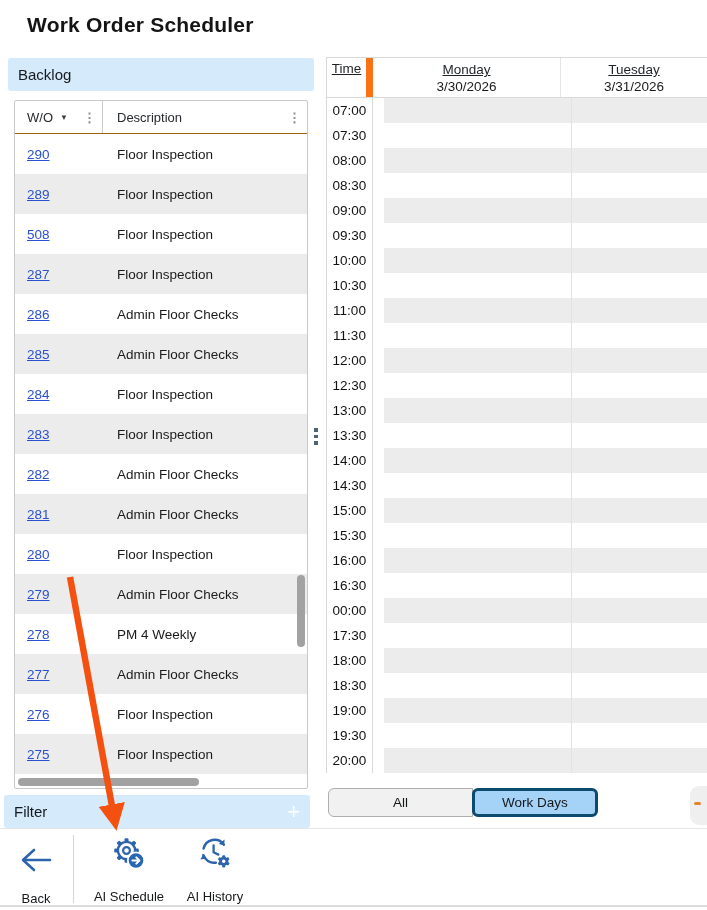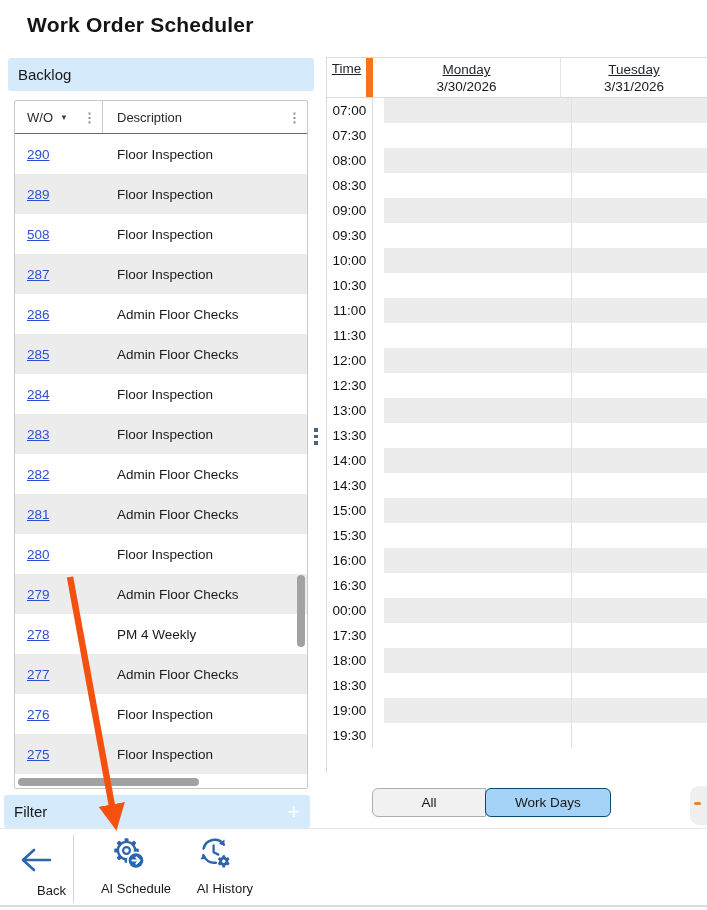--- a/index.html
+++ b/index.html
@@ -58,32 +58,32 @@
     align-items:center;justify-content:center;font-size:13.5px;color:#111;background:#fff;}
   .sg-days{flex:1;display:flex;background:#fff;}
   .sg-row.hour .sg-days{background:#ececec;}
   .sg-mon{width:188px;border-right:1px solid #e2e2e2;box-sizing:border-box;}
   .sg-tue{flex:1;}
 
   
   .view-toggle{position:absolute;left:328px;top:788px;display:flex;}
   .seg-btn{height:29px;display:flex;align-items:center;justify-content:center;font-size:13.5px;
     color:#15181b;box-sizing:border-box;}
-  .seg-all{width:114px;background:#f1f1f1;border:1px solid #aeaeae;border-radius:6px 0 0 6px;margin-left:44px;}
-  .seg-workdays{width:126px;background:#a5d2f7;border:1px solid #0c4a6e;border-radius:6px;margin-left:-1px;}
+  .seg-all{width:145px;background:#f1f1f1;border:1px solid #aeaeae;border-radius:6px 0 0 6px;}
+  .seg-workdays{width:126px;background:#a5d2f7;border:3px solid #0c4a6e;border-radius:6px;margin-left:-1px;}
   .corner-btn{position:absolute;left:690px;top:786px;width:28px;height:39px;background:#efefef;border-radius:9px;}
   .corner-dash{position:absolute;left:4px;top:16px;width:7px;height:3px;background:#e2872f;border-radius:2px;}
 
   
   .toolbar{position:absolute;left:0;top:828px;width:707px;height:76px;background:#fff;
     border-top:1px solid #e6e6e6;border-bottom:2px solid #dcdcdc;box-sizing:content-box;}
   .toolbar-divider{position:absolute;left:73px;top:6px;width:1px;height:68px;background:#d6d6d6;}
   .tb-btn{position:absolute;text-align:center;cursor:pointer;}
   .tb-btn .ic{height:38px;display:flex;align-items:flex-end;justify-content:center;}
-  .tb-btn .lbl{font-size:13px;color:#16181a;margin-top:8px;text-align:right;}
+  .tb-btn .lbl{font-size:13px;color:#16181a;margin-top:16px;}
   .tb-back{left:6px;top:8px;width:60px;}
   .tb-schedule{left:87px;top:6px;width:84px;}
   .tb-history{left:177px;top:6px;width:76px;}
 
   
   .annot-arrow{position:absolute;left:0;top:0;width:707px;height:910px;pointer-events:none;z-index:50;}
 </style>
 </head>
 <body>
 
@@ -451,20 +451,27 @@
   </div>
 
   <div class="sg-row">
     <div class="sg-time">19:30</div>
     <div class="sg-days">
       <div class="sg-mon"></div>
       <div class="sg-tue"></div>
     </div>
   </div>
 
+  <div class="sg-row hour">
+    <div class="sg-time">20:00</div>
+    <div class="sg-days">
+      <div class="sg-mon"></div>
+      <div class="sg-tue"></div>
+    </div>
+  </div>
 </div>
 </div>
 
 <div class="view-toggle">
   <div class="seg-btn seg-all">All</div>
   <div class="seg-btn seg-workdays">Work Days</div>
 </div>
 <div class="corner-btn">
   <div class="corner-dash"></div>
 </div>

